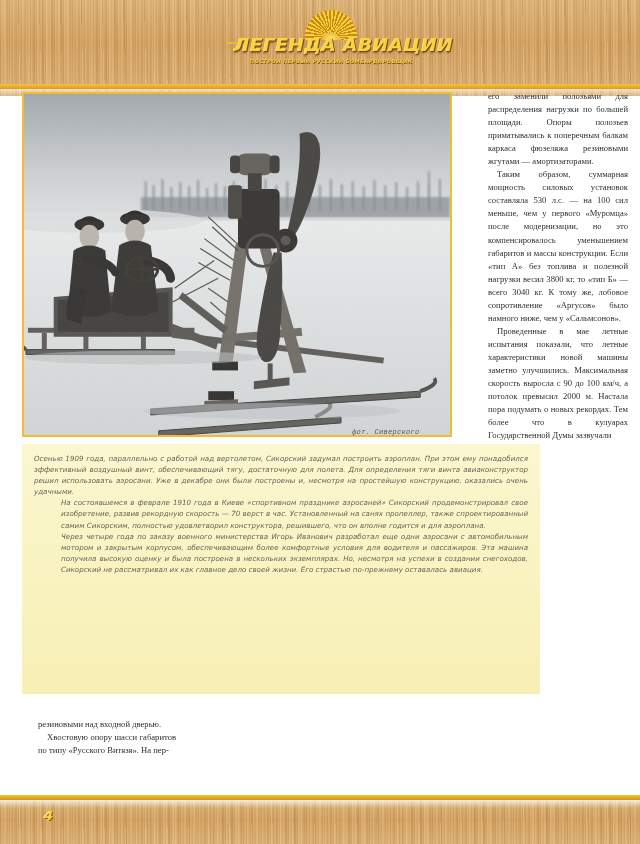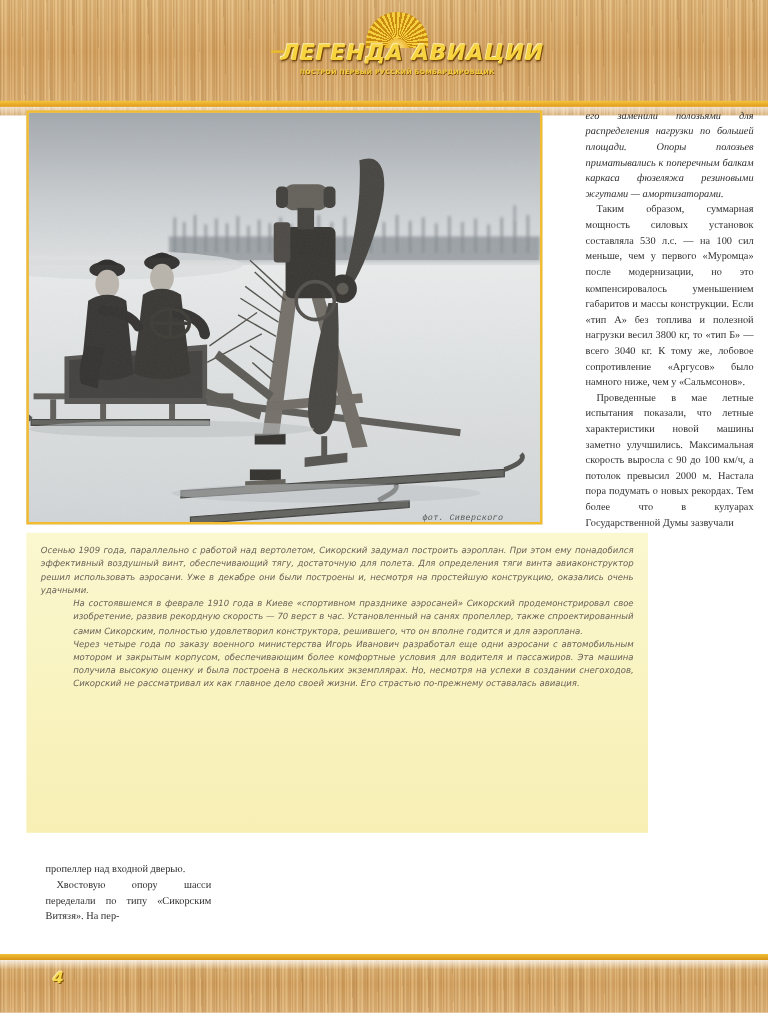--- a/index.html
+++ b/index.html
@@ -143,21 +143,21 @@
   }
   #col-right p {
     font-family: "Liberation Serif", serif;
     font-size: 8.6px;
     line-height: 13.05px;
     color: #2e2e2e;
     text-align: justify;
     text-indent: 9px;
     margin: 0;
   }
-  #col-right p.noindent { text-indent: 0; font-style: italic; }
+  #col-right p.noindent { text-indent: 0; }
 
   
   #bottom-cols {
     position: absolute; left: 38px; top: 718px; width: 440px; height: 72px;
     display: flex; gap: 13px;
   }
   #bottom-cols .bcol { width: 138px; }
   #bottom-cols p {
     font-family: "Liberation Serif", serif;
     font-size: 8.6px;
@@ -380,22 +380,22 @@
   </div>
 
   <div id="col-right">
     <p class="noindent">его заменили полозьями для распределения нагрузки по большей площади. Опоры полозьев приматывались к поперечным балкам каркаса фюзеляжа резиновыми жгутами — амортизаторами.</p>
     <p>Таким образом, суммарная мощность силовых установок составляла 530 л.с. — на 100 сил меньше, чем у первого «Муромца» после модернизации, но это компенсировалось уменьшением габаритов и массы конструкции. Если «тип А» без топлива и полезной нагрузки весил 3800 кг, то «тип Б» — всего 3040 кг. К тому же, лобовое сопротивление «Аргусов» было намного ниже, чем у «Сальмсонов».</p>
     <p>Проведенные в мае летные испытания показали, что летные характеристики новой машины заметно улучшились. Максимальная скорость выросла с 90 до 100 км/ч, а потолок превысил 2000 м. Настала пора подумать о новых рекордах. Тем более что в кулуарах Государственной Думы зазвучали</p>
   </div>
 
   <div id="bottom-cols">
     <div class="bcol">
-      <p class="noindent">пропеллер над входной дверью.</p>
-      <p>Хвостовую опору шасси переделали по типу «Сикорским Витязя». На пер-</p>
+      <p class="noindent">резиновыми над входной дверью.</p>
+      <p>Хвостовую опору шасси габаритов по типу «Русского Витязя». На пер-</p>
     </div>
   </div>
 
   <div id="rule-bottom"></div>
   <div class="wood" id="wood-bottom"></div>
   <div id="page-number">4</div>
 
 </div>
 
 </body></html>

